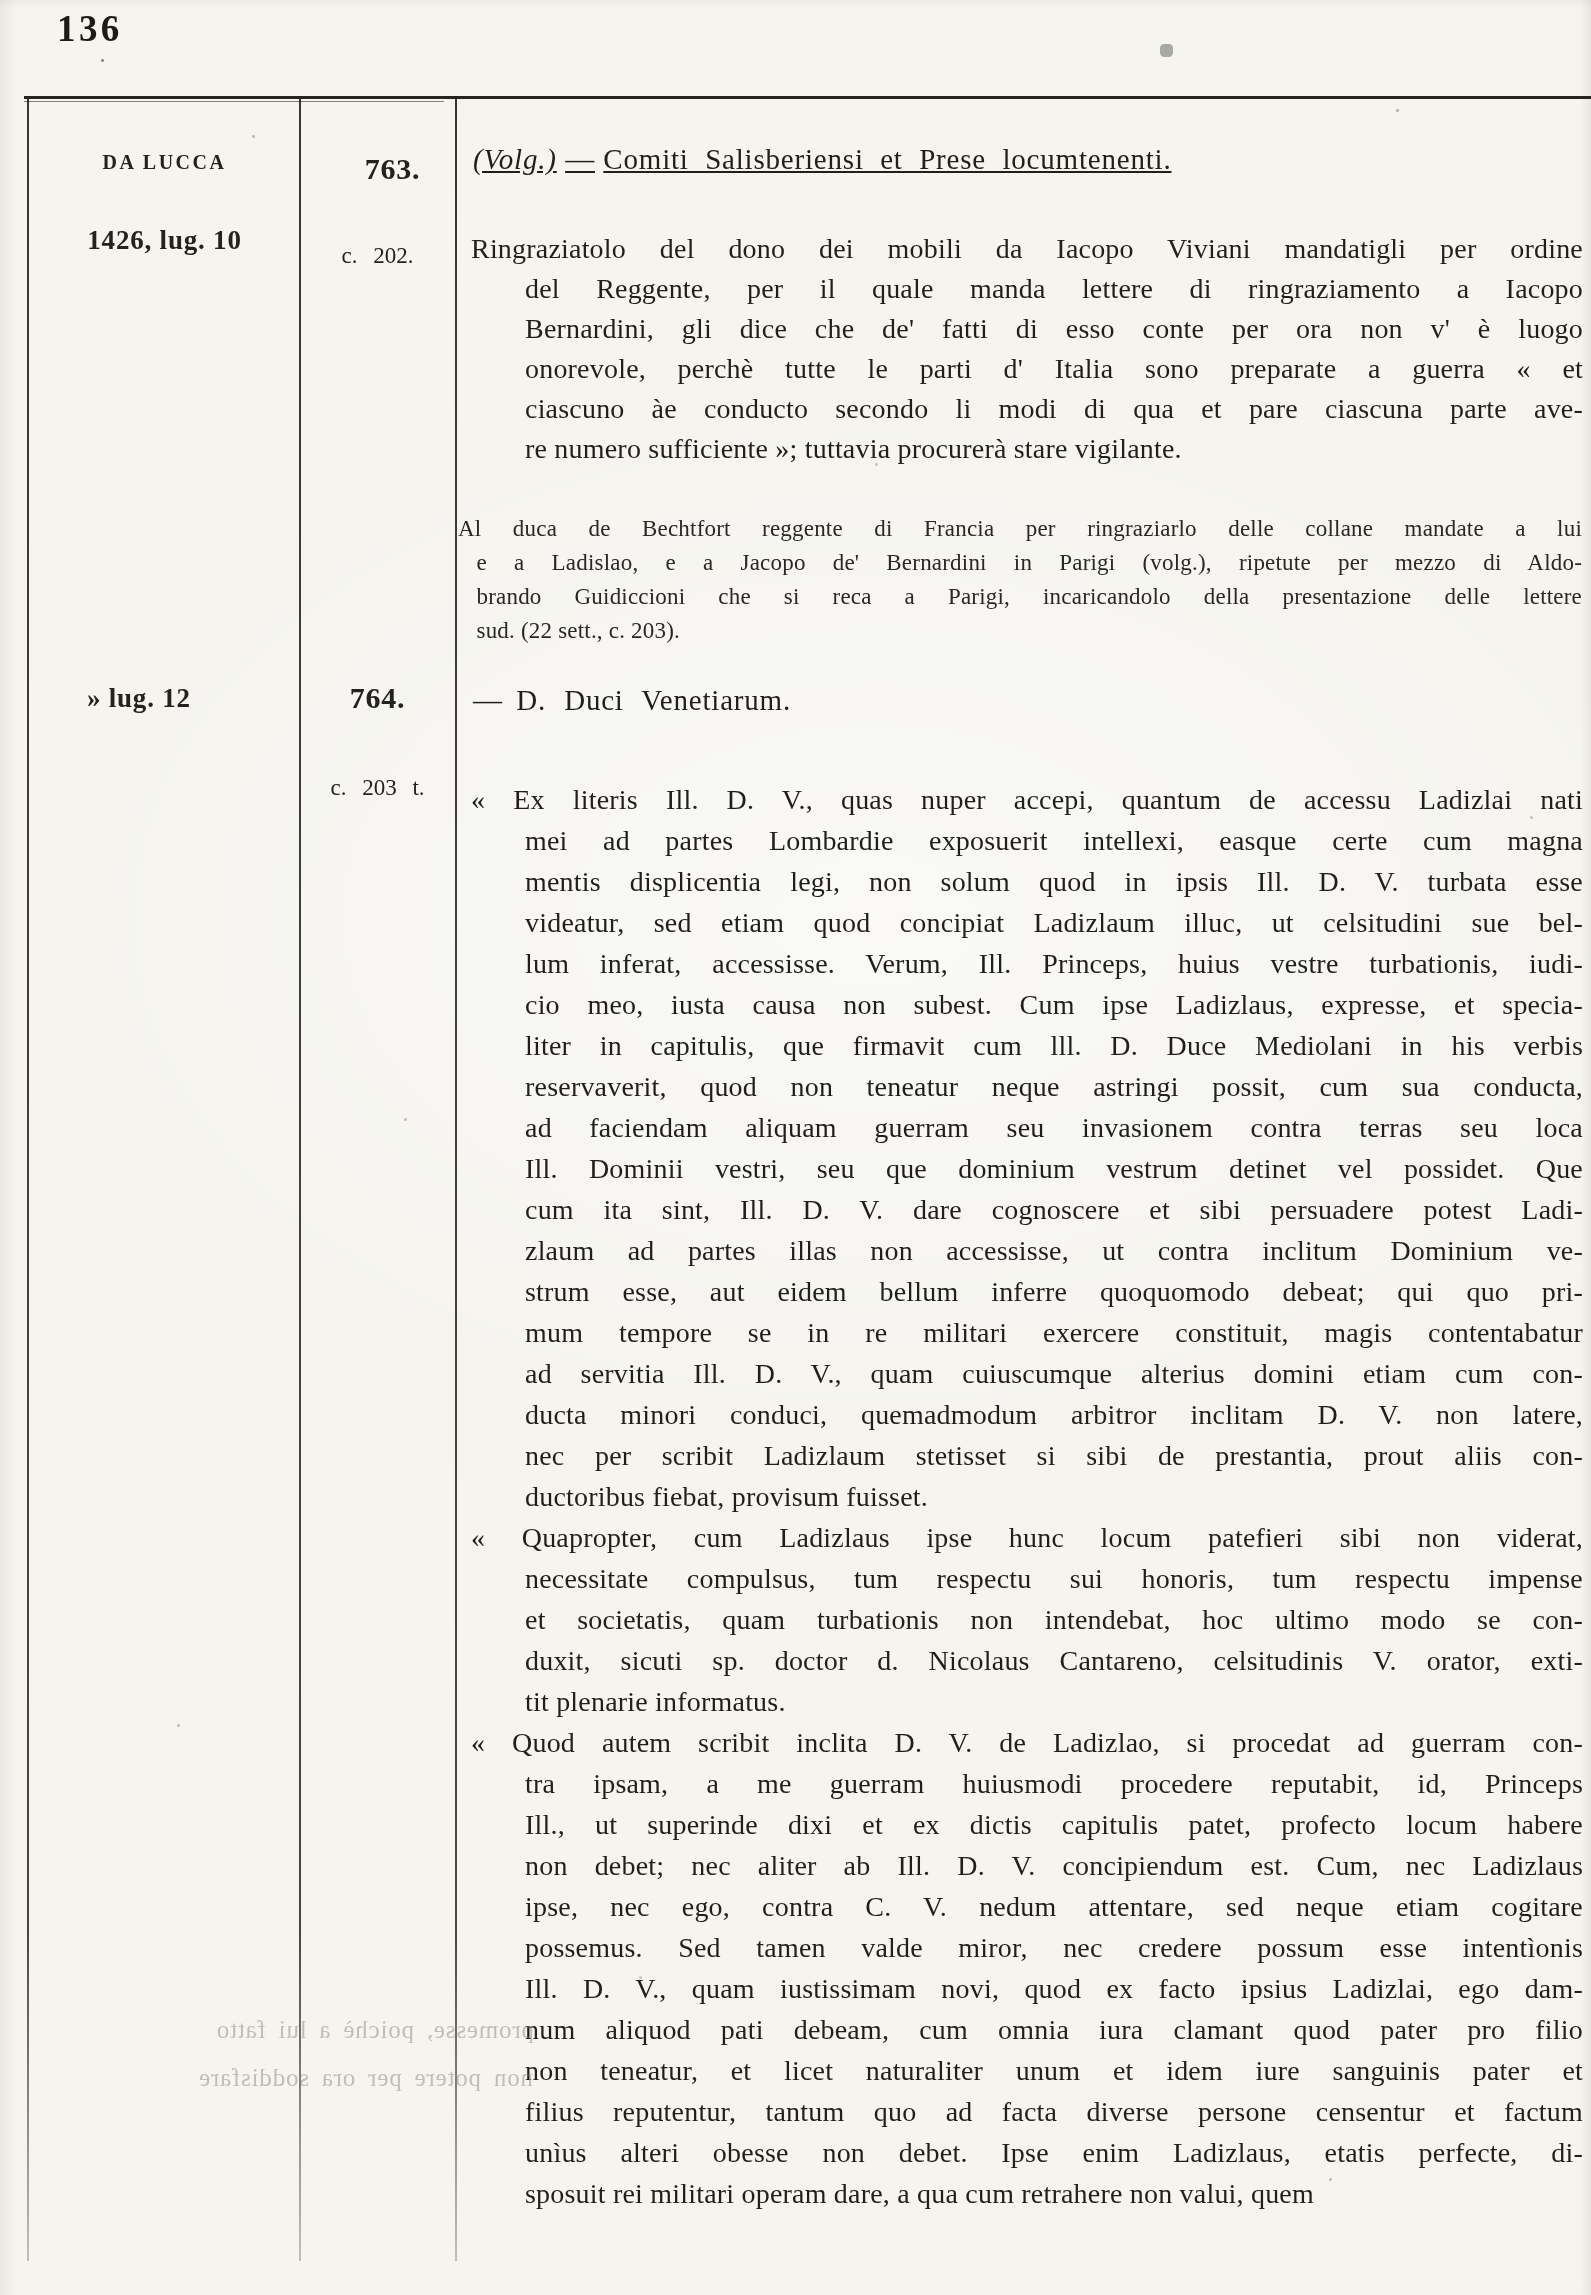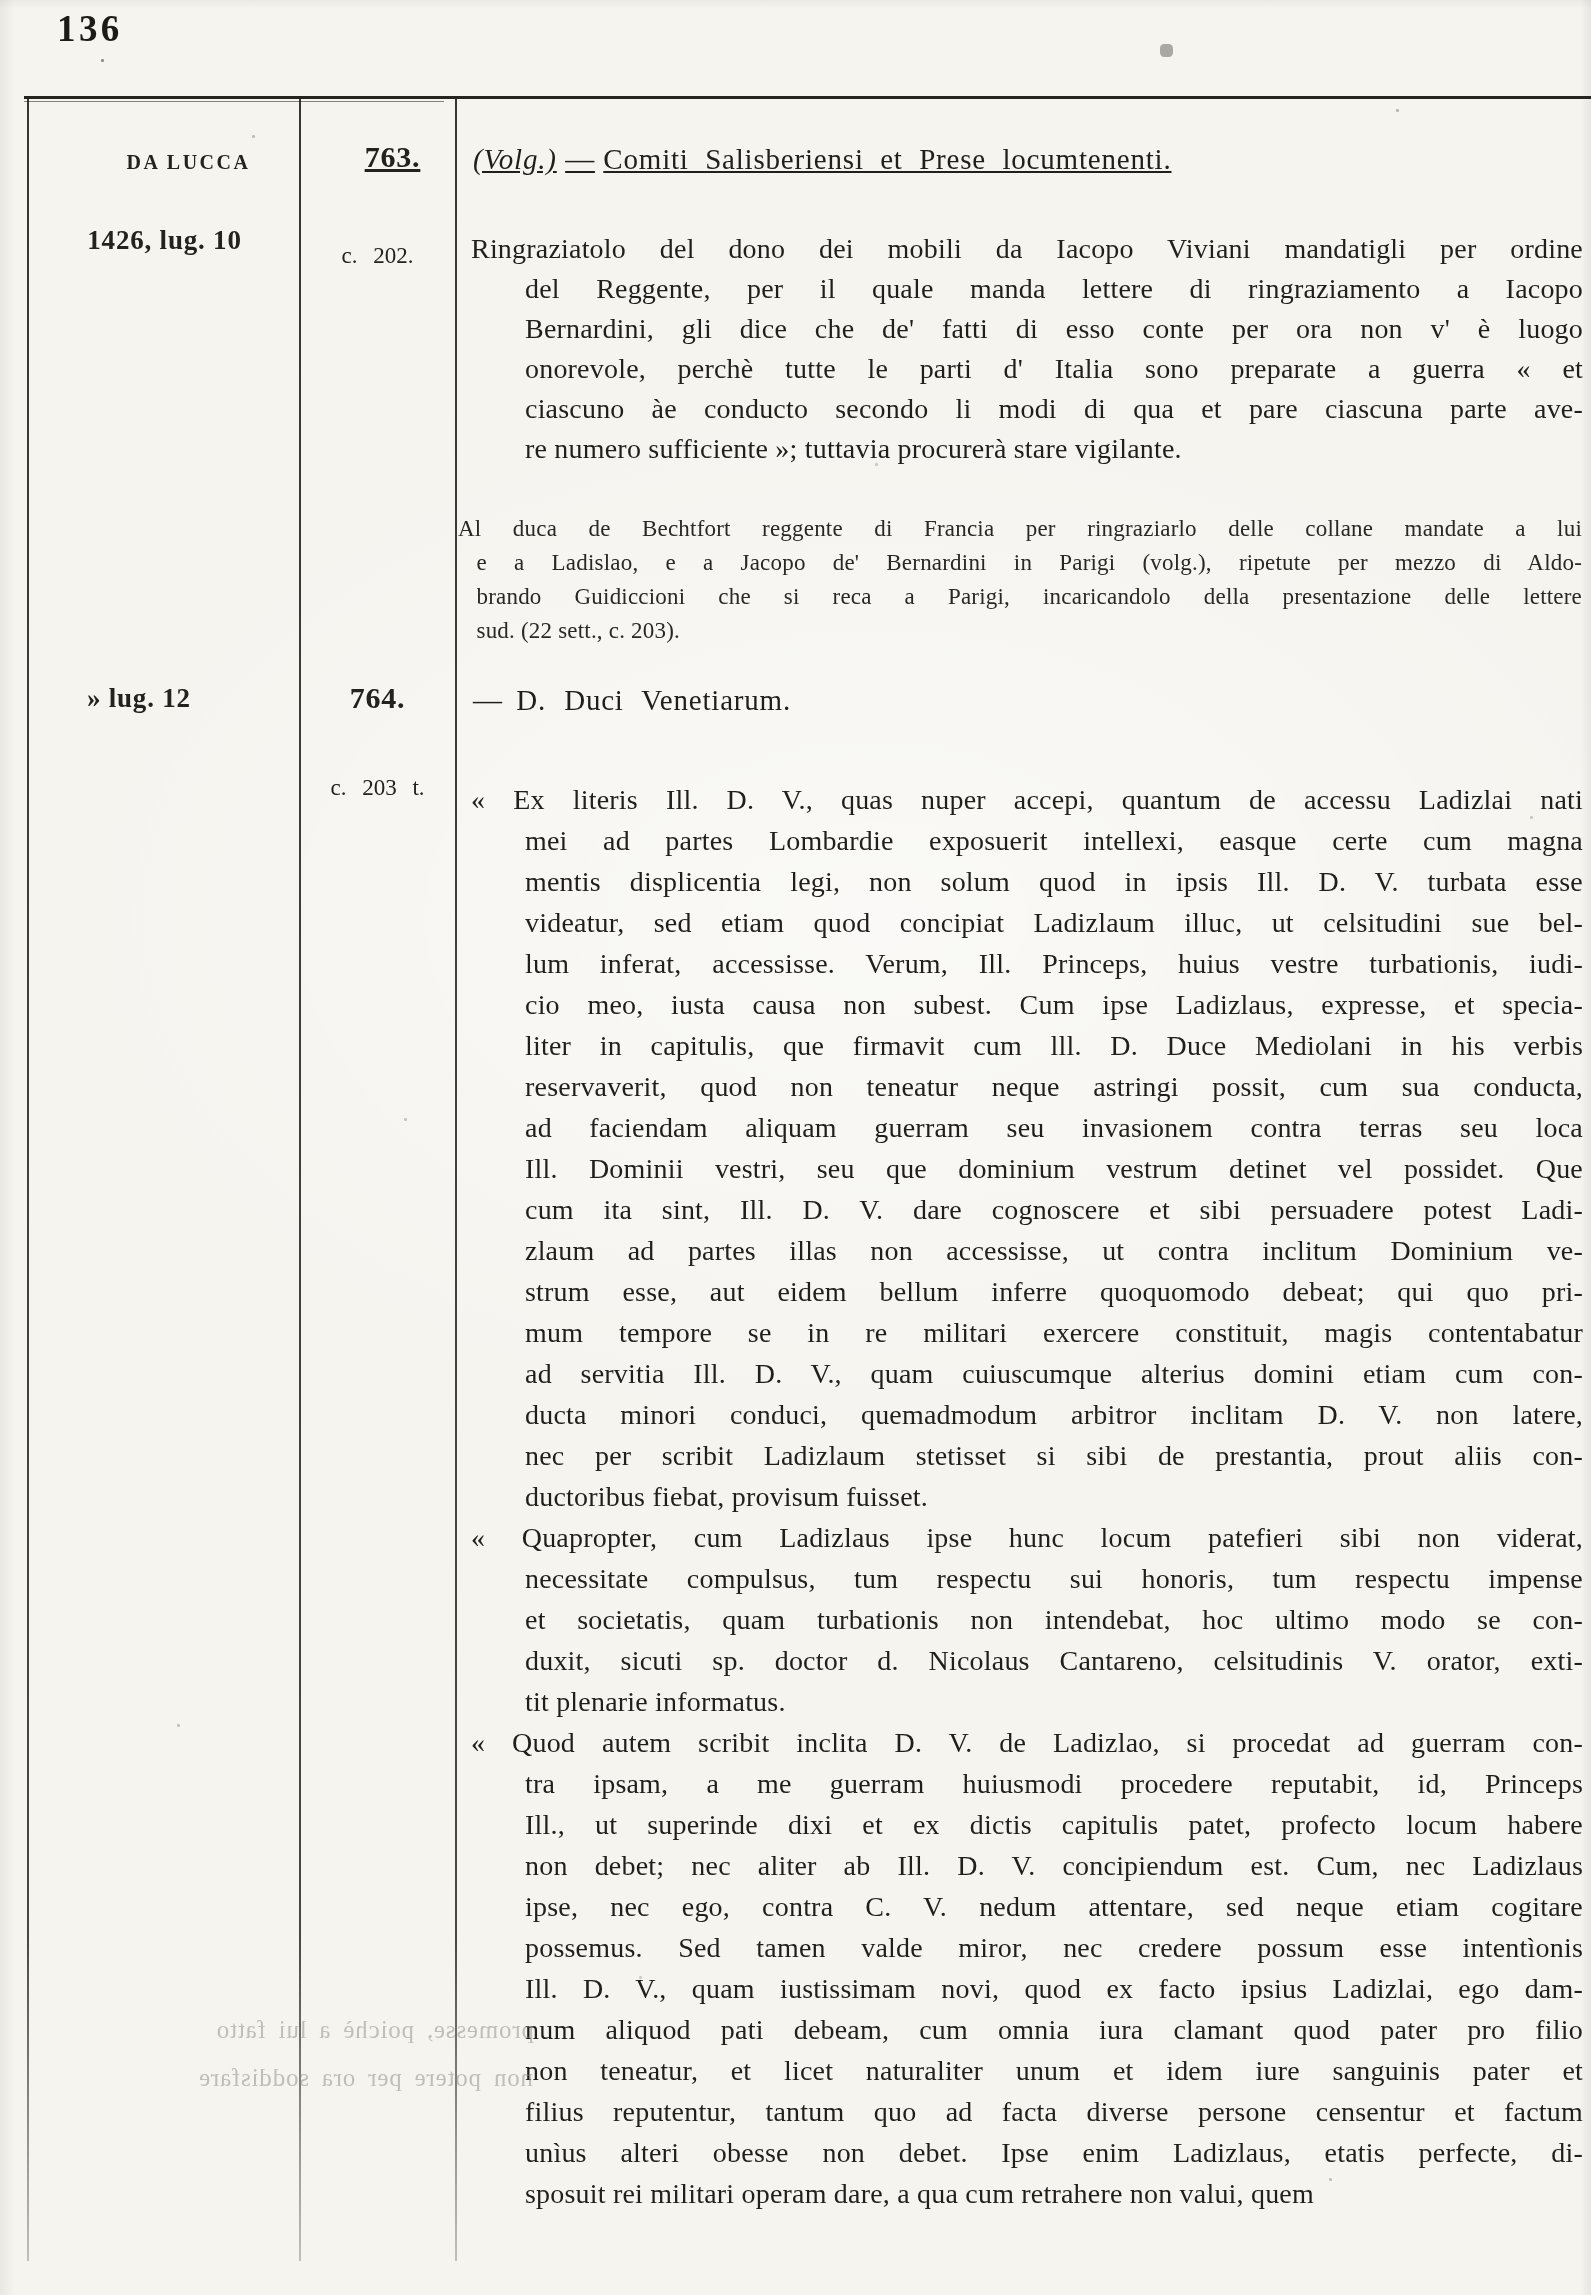--- a/index.html
+++ b/index.html
@@ -61,24 +61,24 @@
 <div id="page">
 
   <div class="abs pagenum" style="left:57px; top:6.7px;">136</div>
 
   <div class="hrule" style="left:23.5px; top:96px; width:1568px;"></div>
   <div class="hrule2" style="left:23.5px; top:101px; width:420px;"></div>
   <div class="vrule" style="left:27px; top:98px; height:2163px;"></div>
   <div class="vrule" style="left:299px; top:98px; height:2163px;"></div>
   <div class="vrule" style="left:455px; top:98px; height:2163px;"></div>
 
-  <div class="abs cell src" style="left:29px; top:151px; width:271px;margin-left:24px;">DA LUCCA</div>
+  <div class="abs cell src" style="left:29px; top:151px; width:271px;">DA LUCCA</div>
   <div class="abs cell date" style="left:29px; top:225px; width:271px;">1426, lug. 10</div>
 
-  <div class="abs cell num" style="left:300px; top:140px; width:185px;text-decoration:underline;">763.</div>
+  <div class="abs cell num" style="left:300px; top:152px; width:185px;">763.</div>
   <div class="abs cell folio" style="left:300px; top:243px; width:155px;">c. 202.</div>
 
   <div class="abs h763" style="left:473px; top:143px;text-decoration:underline;">
     <span class="it">(Volg.)</span><span class="sep">—</span><span>Comiti Salisberiensi et Prese locumtenenti.</span>
   </div>
 
   <div class="para body" style="left:471px; top:229px; width:1112px;">
     <div class="tl">Ringraziatolo del dono dei mobili da Iacopo Viviani mandatigli per ordine</div>
     <div class="tl cont">del Reggente, per il quale manda lettere di ringraziamento a Iacopo</div>
     <div class="tl cont">Bernardini, gli dice che de' fatti di esso conte per ora non v' è luogo</div>

